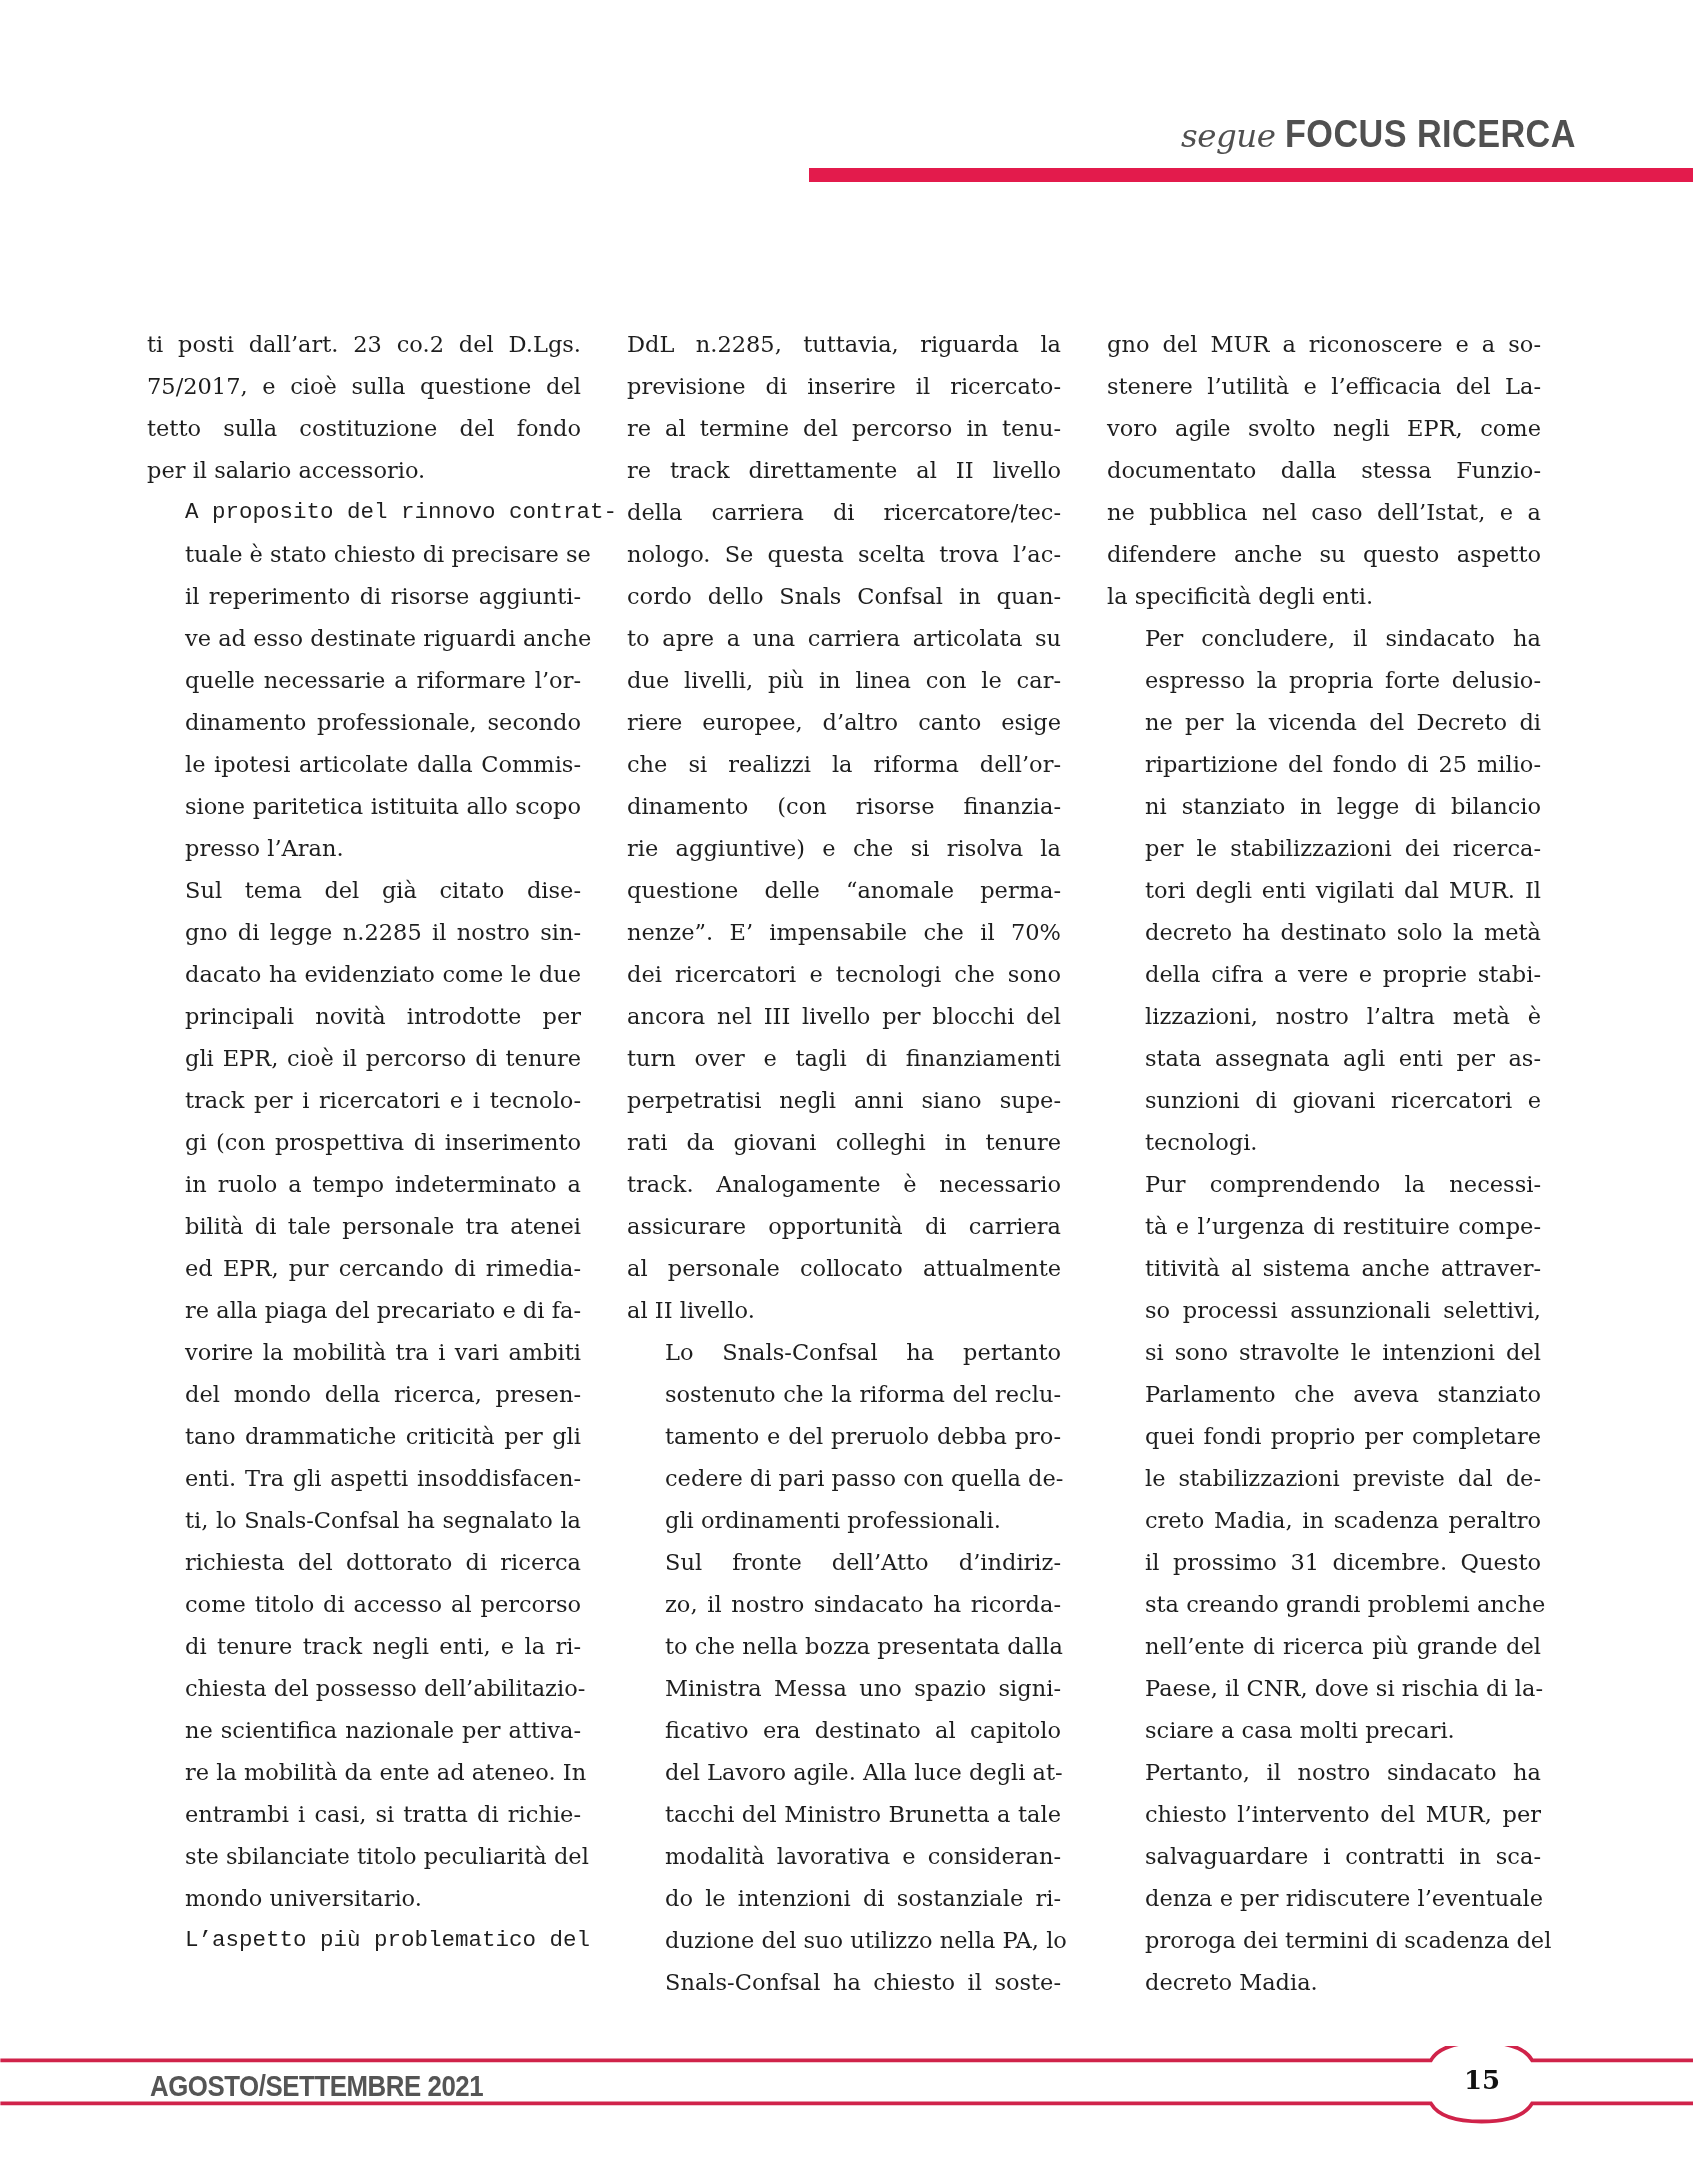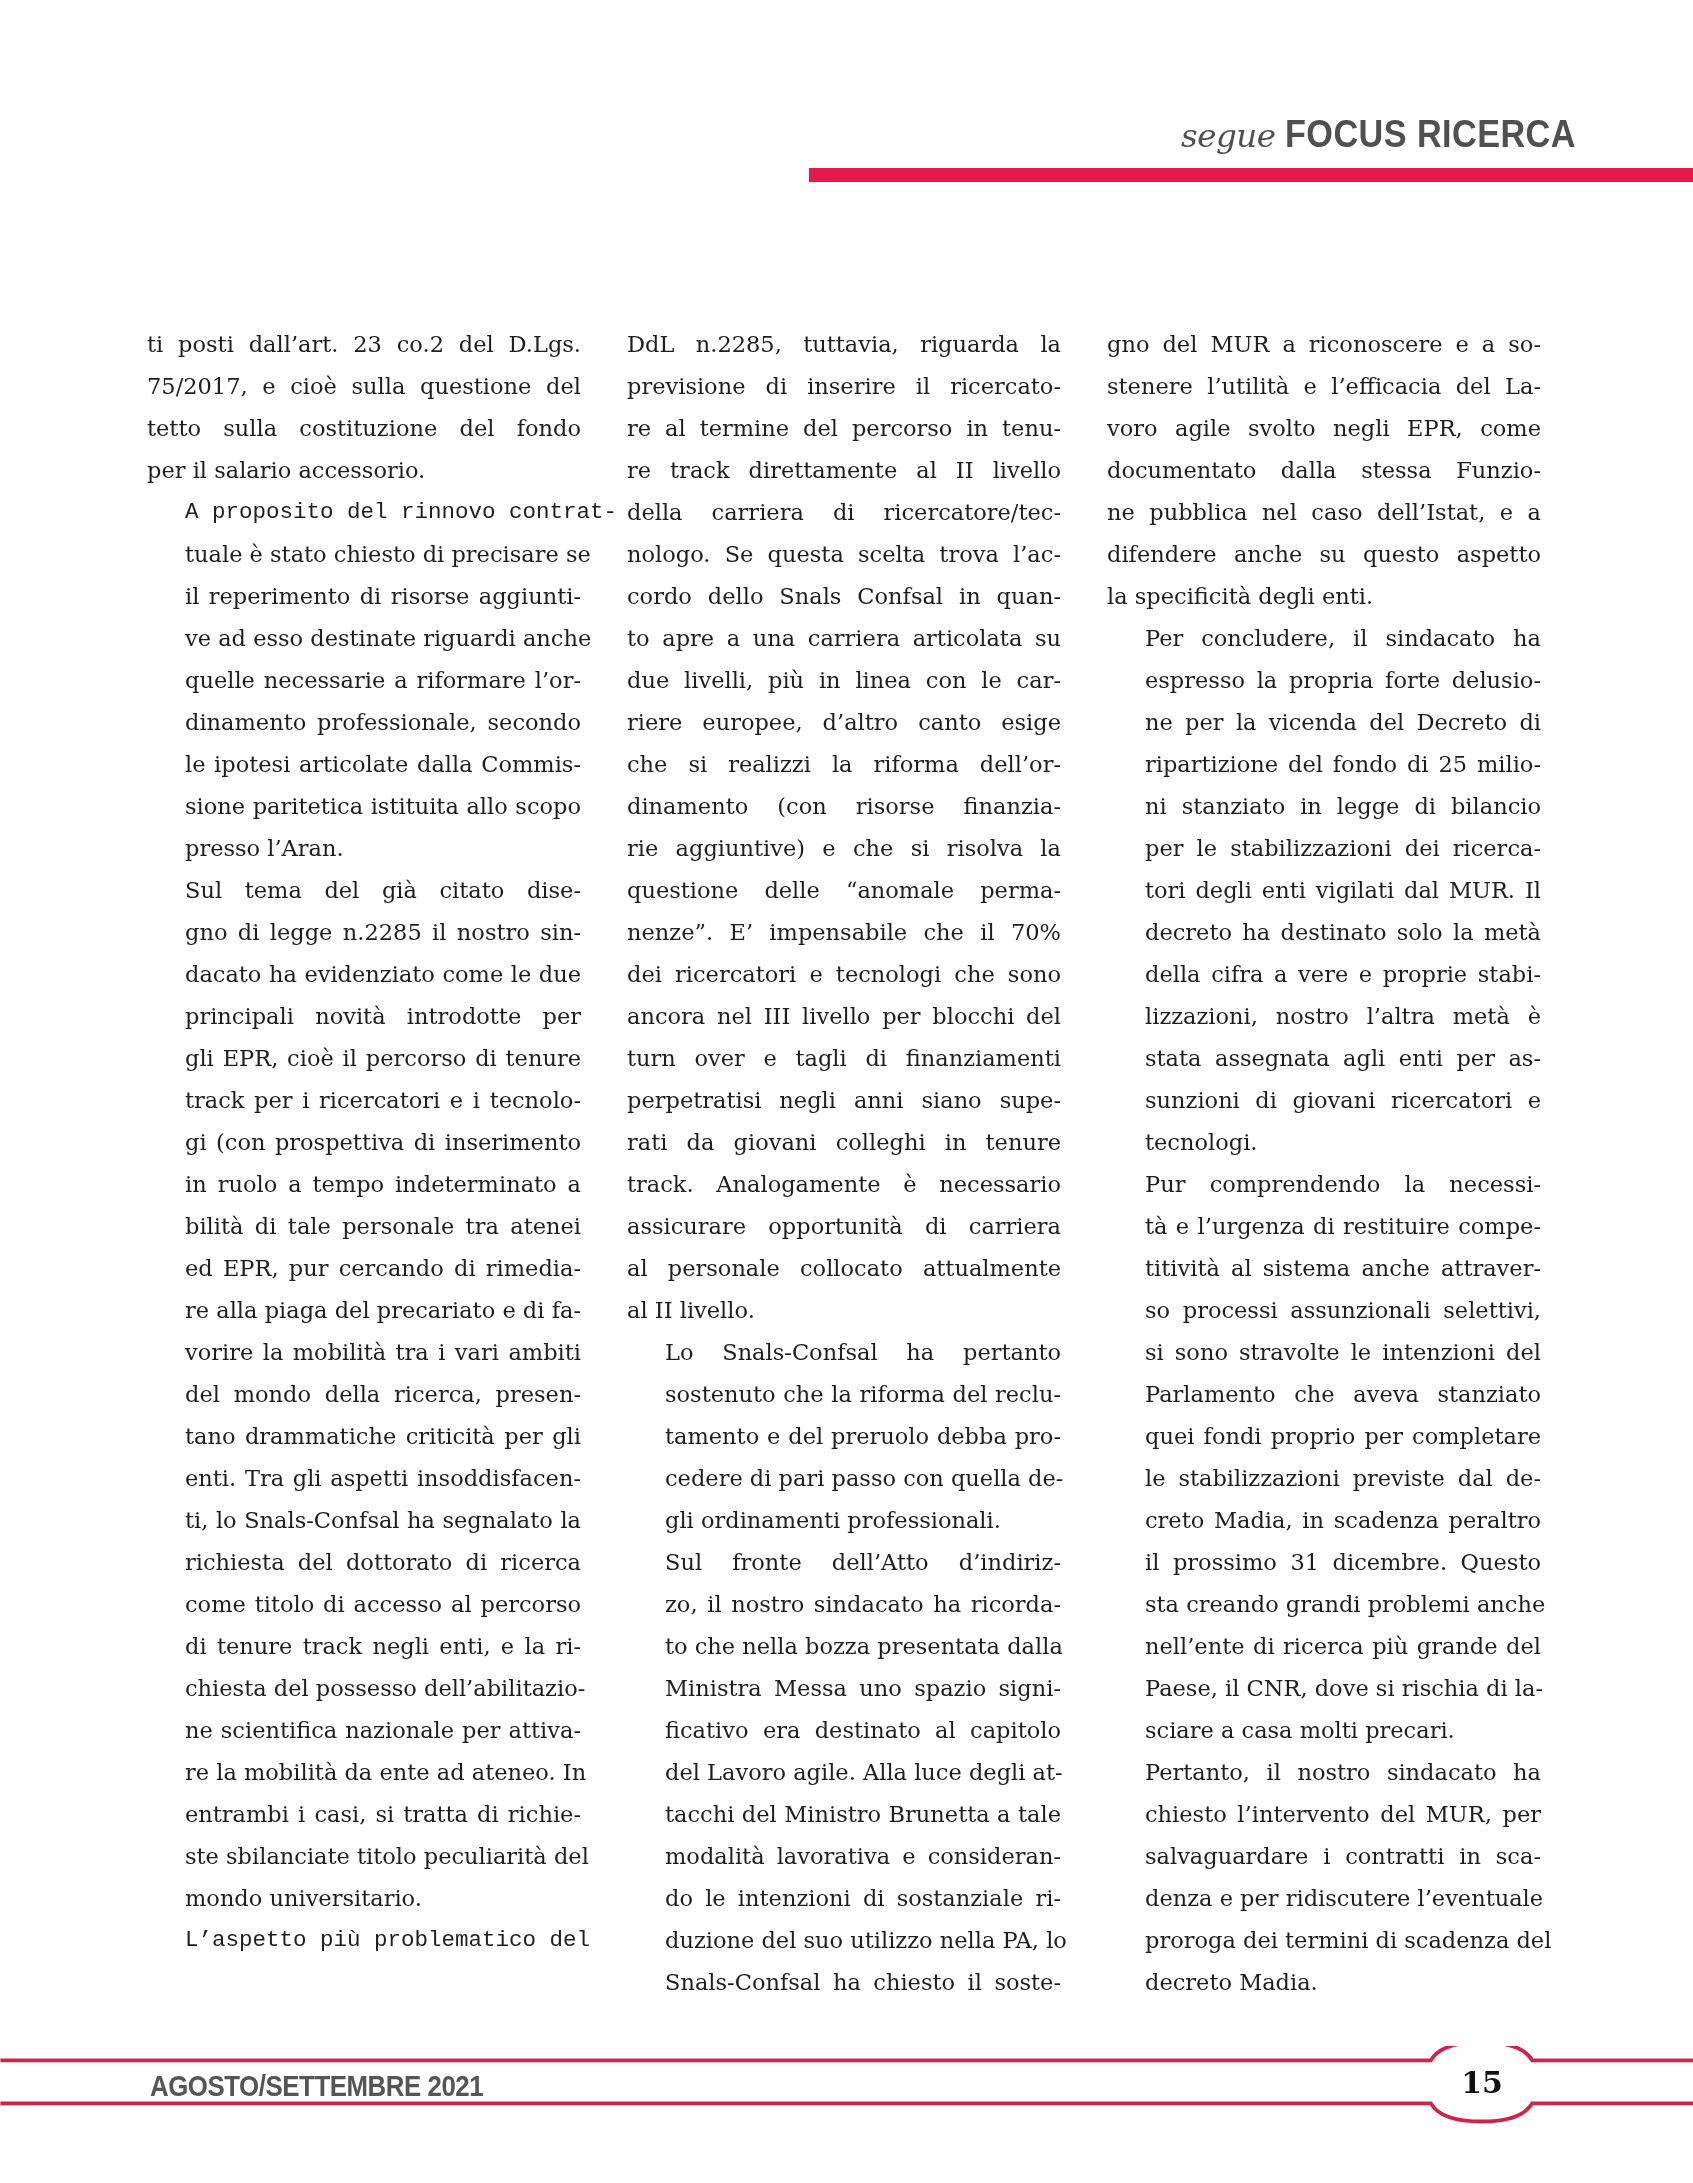--- a/index.html
+++ b/index.html
@@ -45,21 +45,21 @@
   .footer svg { position: absolute; left: 0; top: 0; }
   .footer-date {
     position: absolute; left: 150px; top: 2069px;
     font-family: "Liberation Sans", sans-serif; font-weight: bold;
     font-size: 30px; color: #555555; letter-spacing: -0.5px;
     transform: scaleX(0.86); transform-origin: left;
   }
   .page-number {
     position: absolute; left: 1439px; top: 2065px; width: 86px; text-align: center;
     font-family: "DejaVu Serif", serif; font-weight: bold;
-    font-size: 30px; color: #111111;
+    font-size: 26px; color: #111111;
   }
 </style>
 </head>
 <body>
 
 <div class="header-title">
   <span class="segue">segue</span>
   <span class="focus">FOCUS RICERCA</span>
 </div>
 <div class="header-bar" style="background: rgb(227, 27, 76);"></div>

